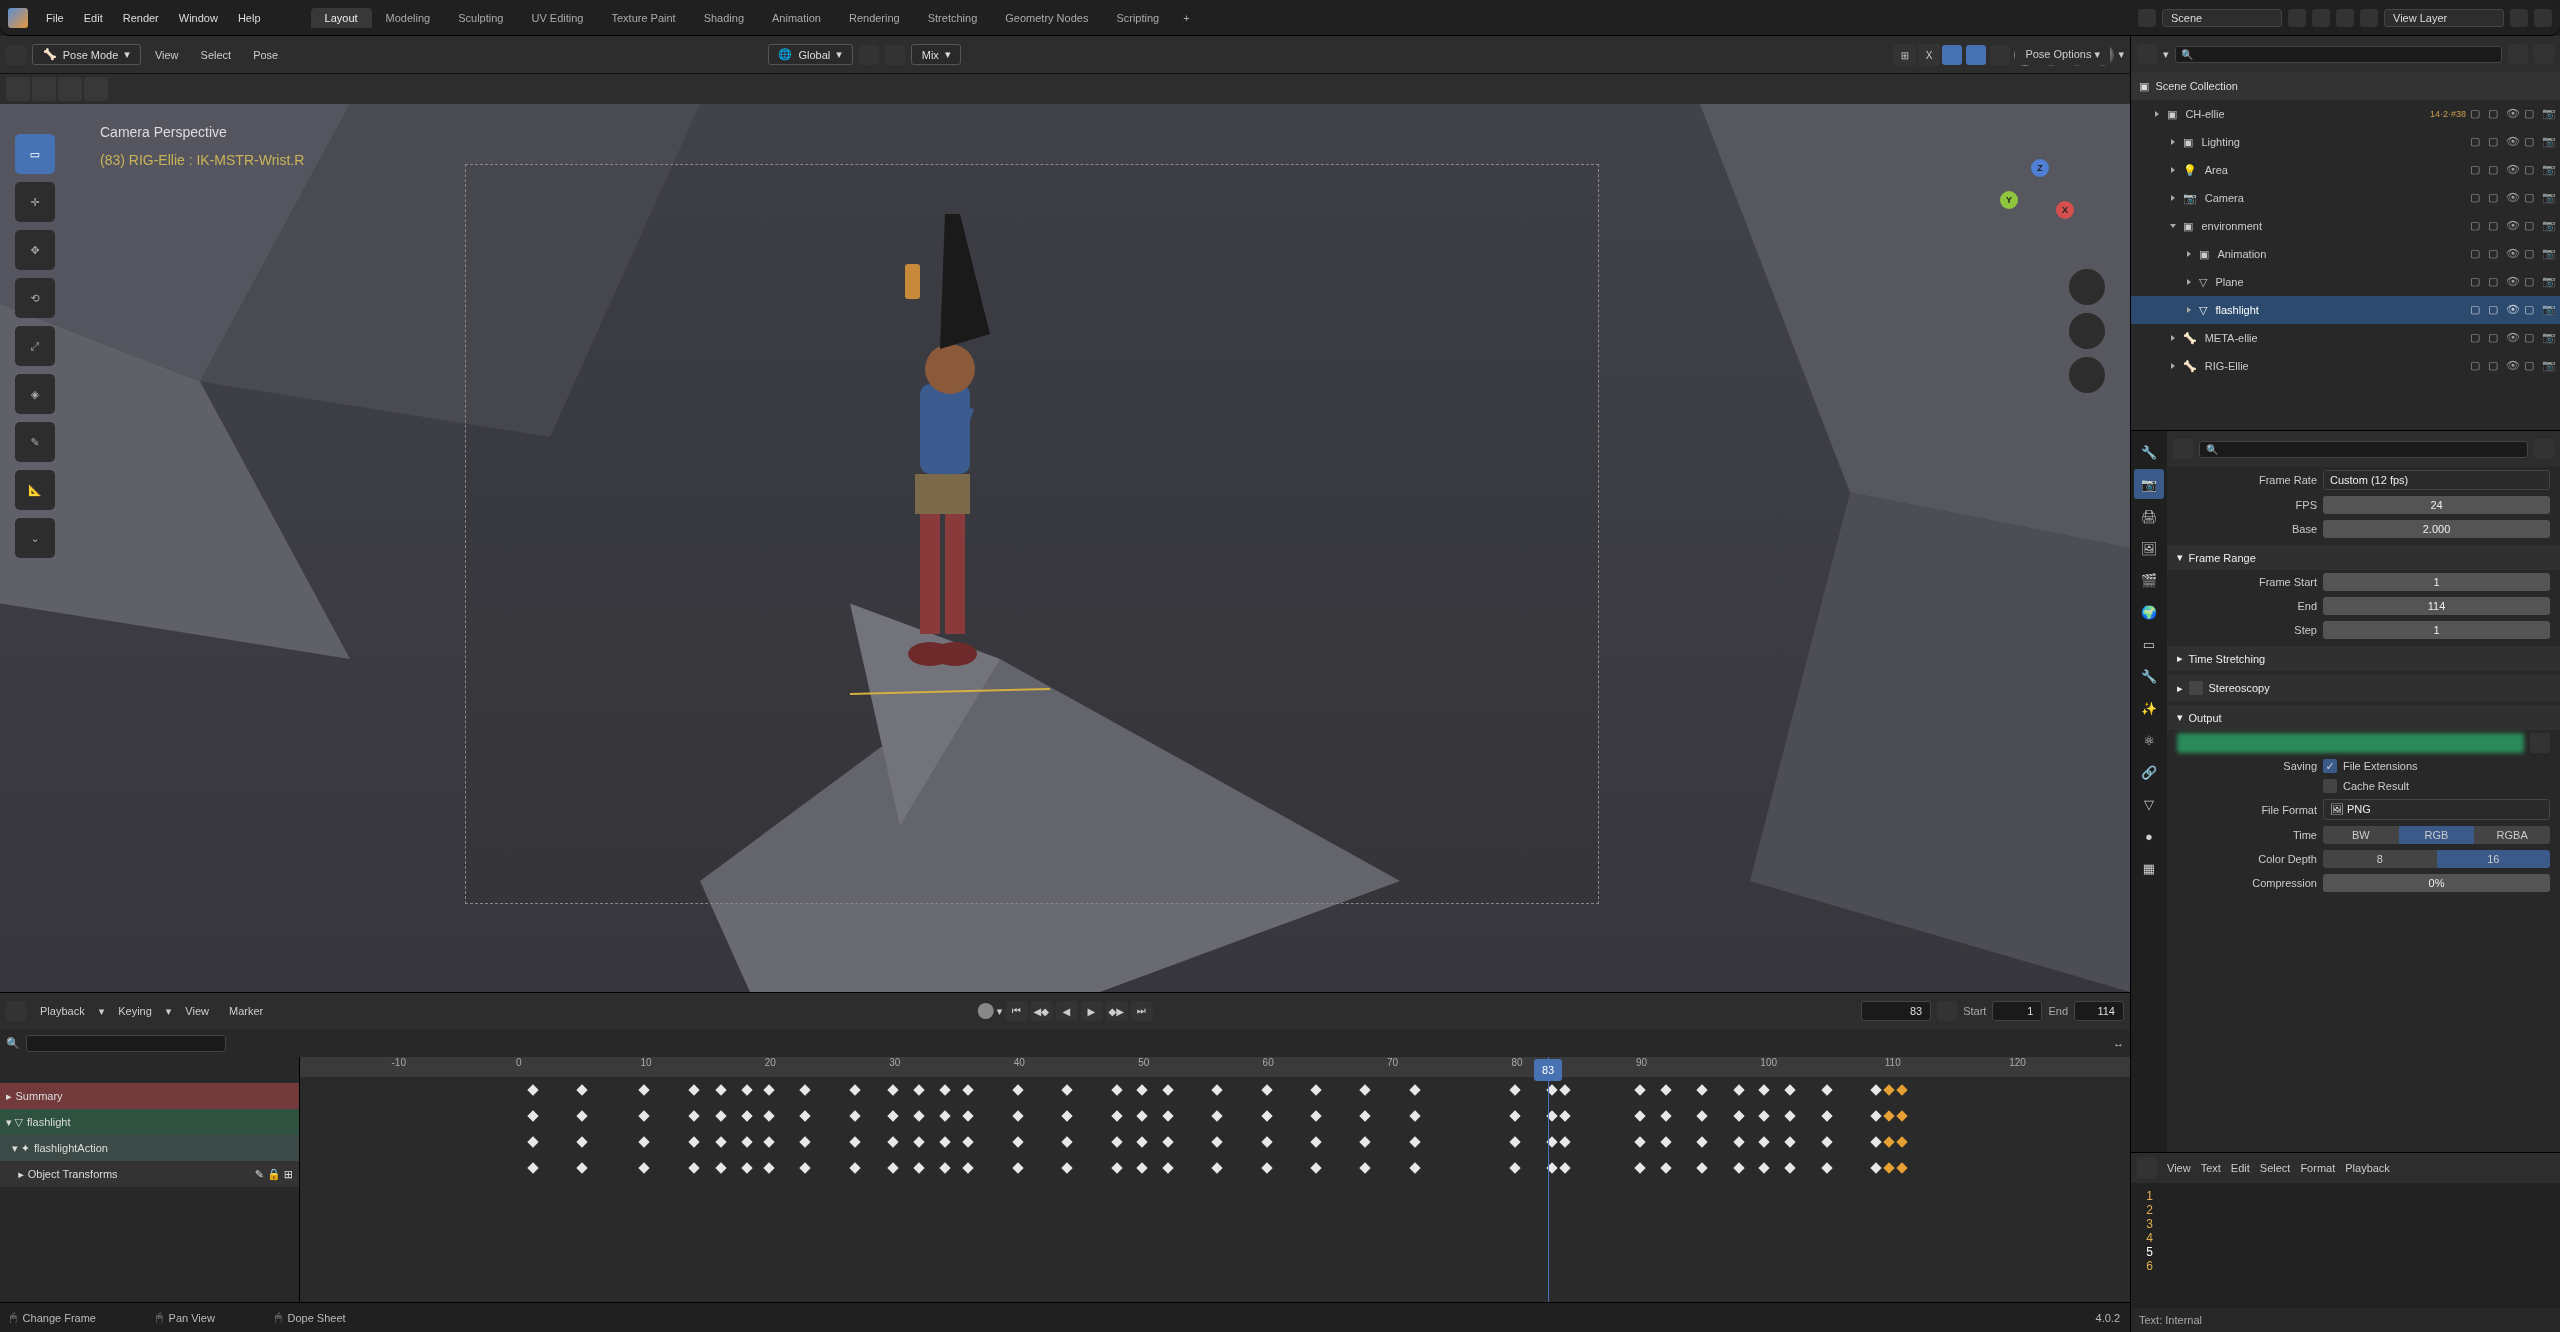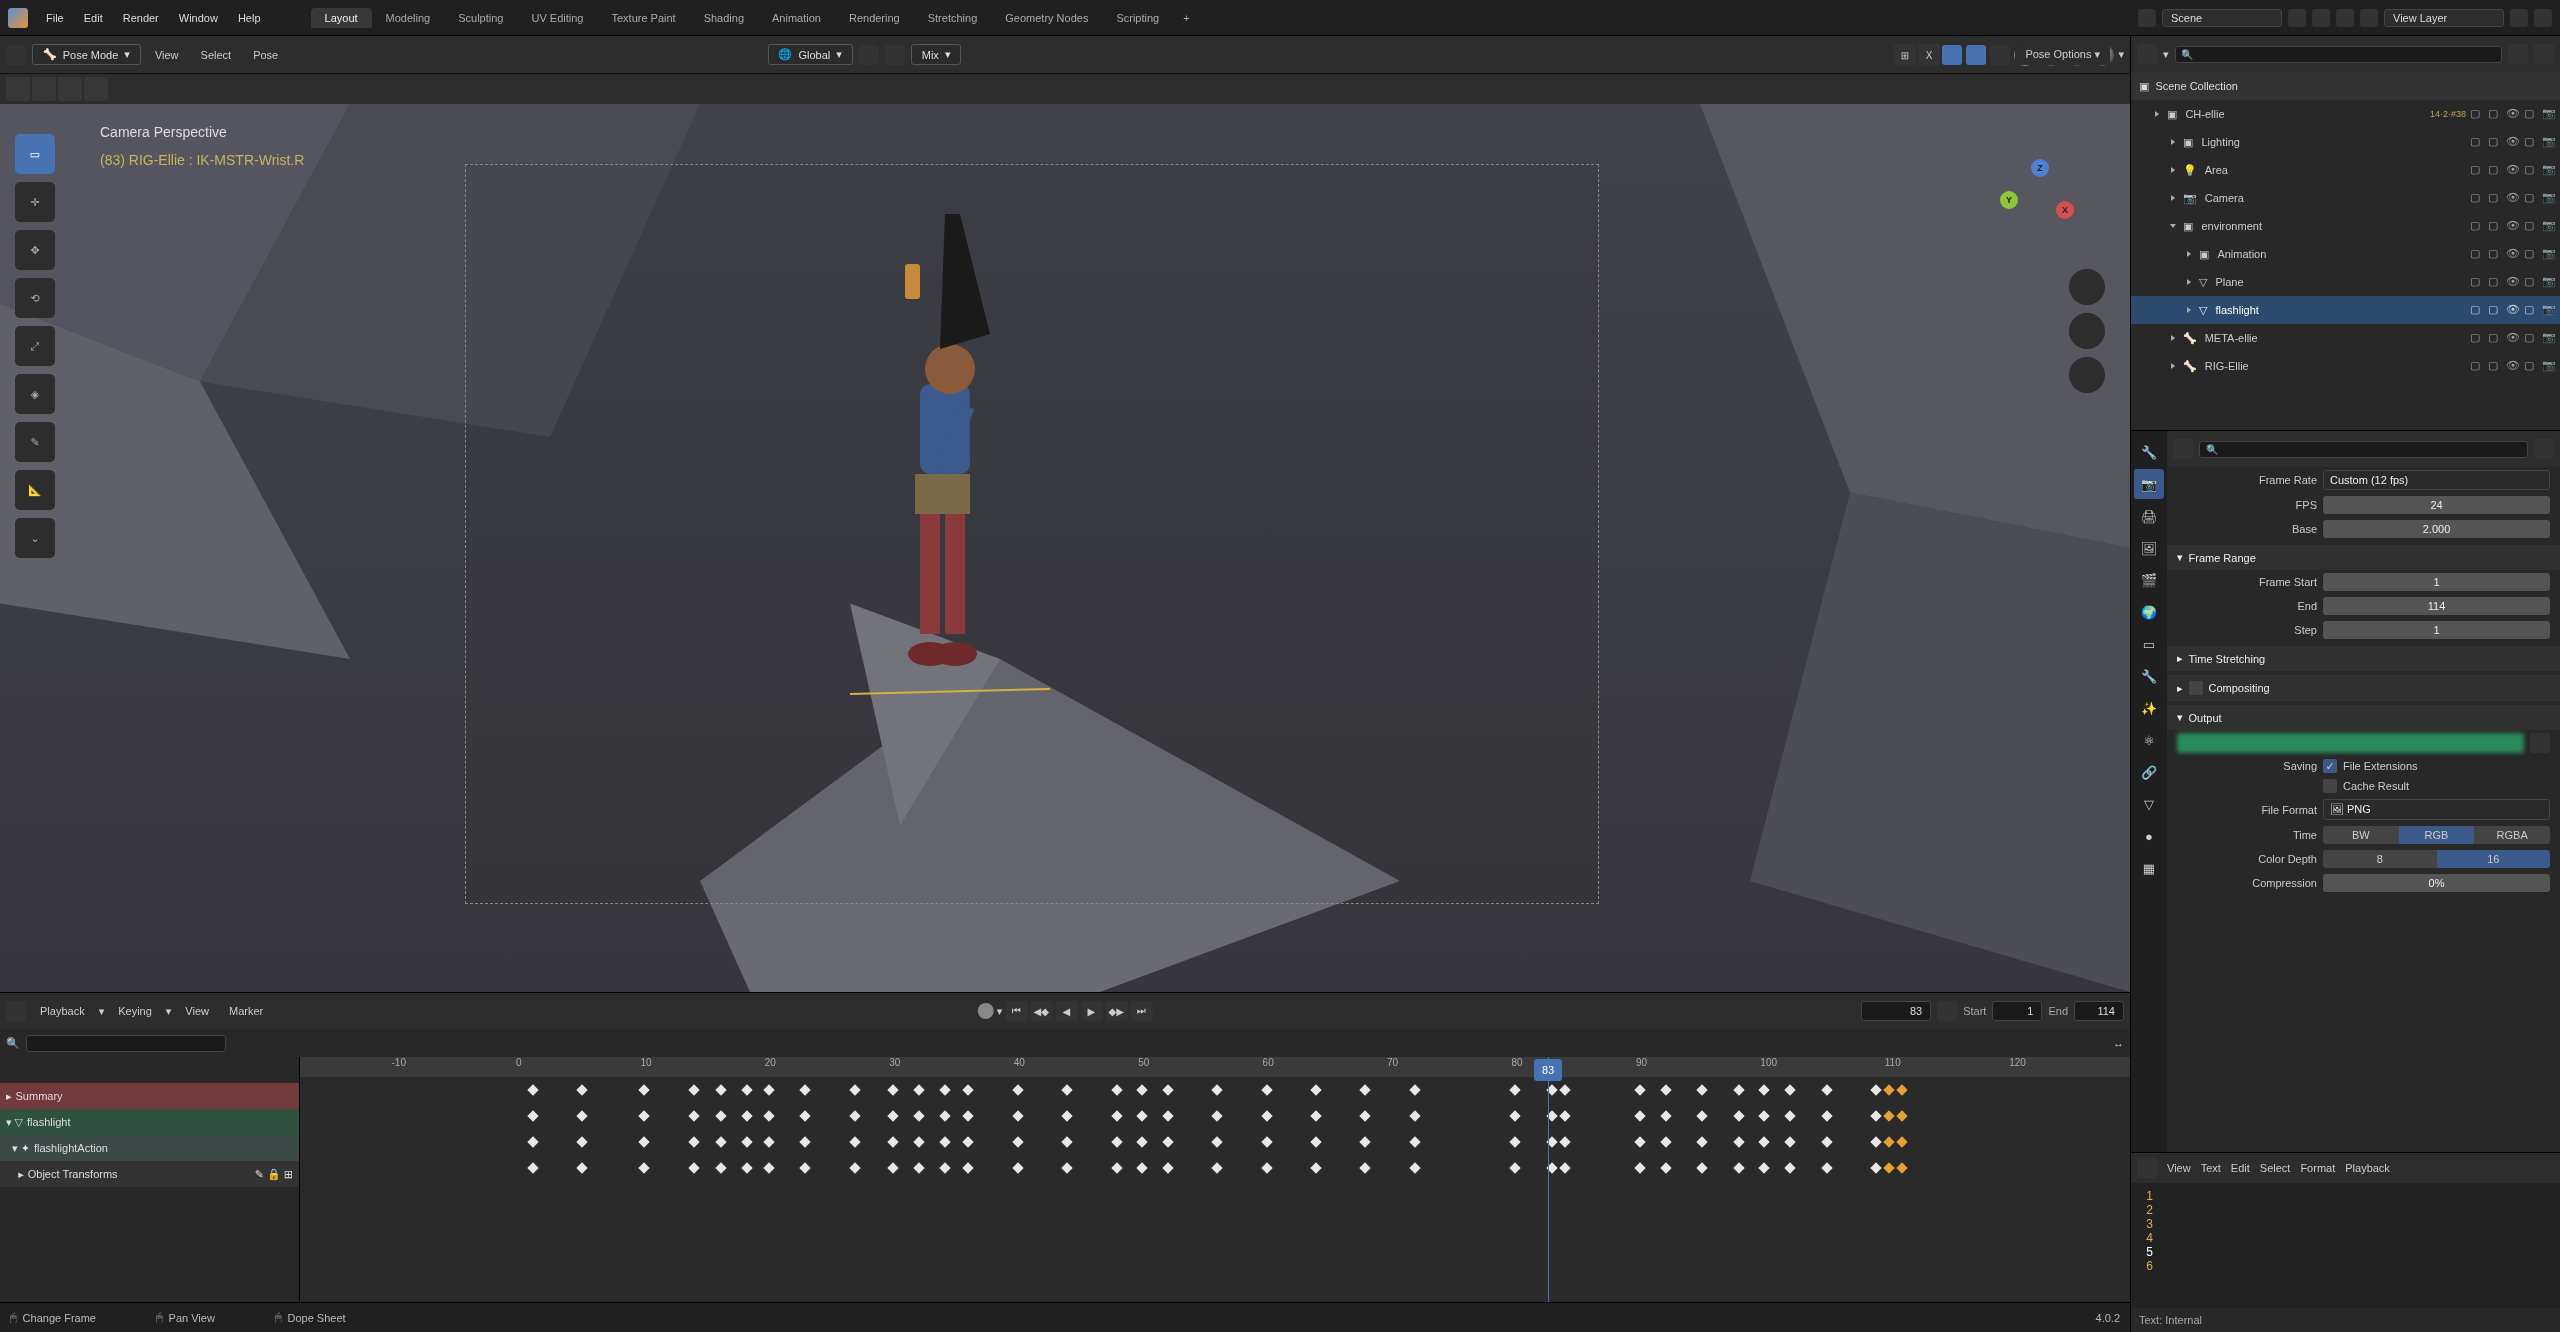--- a/index.html
+++ b/index.html
@@ -1,18 +1,18 @@
 <!DOCTYPE html>
 <html><head>
 <meta charset="utf-8">
 <style>
 * { margin: 0; padding: 0; box-sizing: border-box; font-family: -apple-system, BlinkMacSystemFont, "Segoe UI", sans-serif; }
 body { background: #1e1e1e; color: #ccc; font-size: 11px; overflow: hidden; width: 2560px; height: 1332px; transform-origin: top left; }
 .app { width: 2560px; height: 1332px; display: flex; flex-direction: column; }
-.menubar { height: 36px; background: #202020; display: flex; align-items: center; padding: 0 8px; border-bottom: 1px solid #000; }
+.menubar { height: 36px; background: #202020; display: flex; align-items: center; padding: 0 8px; border-bottom: 1px solid #000; border-radius: 10px; }
 .menubar .logo { width: 20px; height: 20px; background: linear-gradient(135deg,#5a8fd6,#e6953a); border-radius: 3px; margin-right: 8px; }
 .menubar .menu-item { padding: 4px 10px; color: #ddd; cursor: pointer; }
 .menubar .workspace-tabs { display: flex; margin-left: 40px; }
 .menubar .ws-tab { padding: 4px 14px; color: #aaa; cursor: pointer; }
 .menubar .ws-tab.active { background: #383838; border-radius: 4px 4px 0 0; color: #eee; }
 .menubar .plus { padding: 4px 10px; color: #aaa; }
 .menubar .right { margin-left: auto; display: flex; align-items: center; gap: 6px; }
 .menubar .scene-field, .menubar .layer-field { background: #2d2d2d; border: 1px solid #444; color: #ddd; padding: 2px 8px; font-size: 11px; width: 120px; border-radius: 3px; }
 .menubar .icon-btn { width: 18px; height: 18px; background: #333; border-radius: 3px; }
 
@@ -691,21 +691,21 @@
           </div>
           <div class="prop-row">
             <span class="label">End</span>
             <div class="field">114</div>
           </div>
           <div class="prop-row">
             <span class="label">Step</span>
             <div class="field">1</div>
           </div>
           <div class="section-head">▸ <span>Time Stretching</span></div>
-          <div class="section-head">▸ <span class="checkbox"></span> <span>Compositing</span></div>
+          <div class="section-head">▸ <span class="checkbox"></span> <span>Stereoscopy</span></div>
           <div class="section-head">▾ <span>Output</span></div>
           <div class="prop-row">
             <div class="output-path"></div>
             <div class="icon-small"></div>
           </div>
           <div class="prop-row">
             <span class="label">Saving</span>
             <span class="checkbox checked">✓</span>
             <span>File Extensions</span>
           </div>

